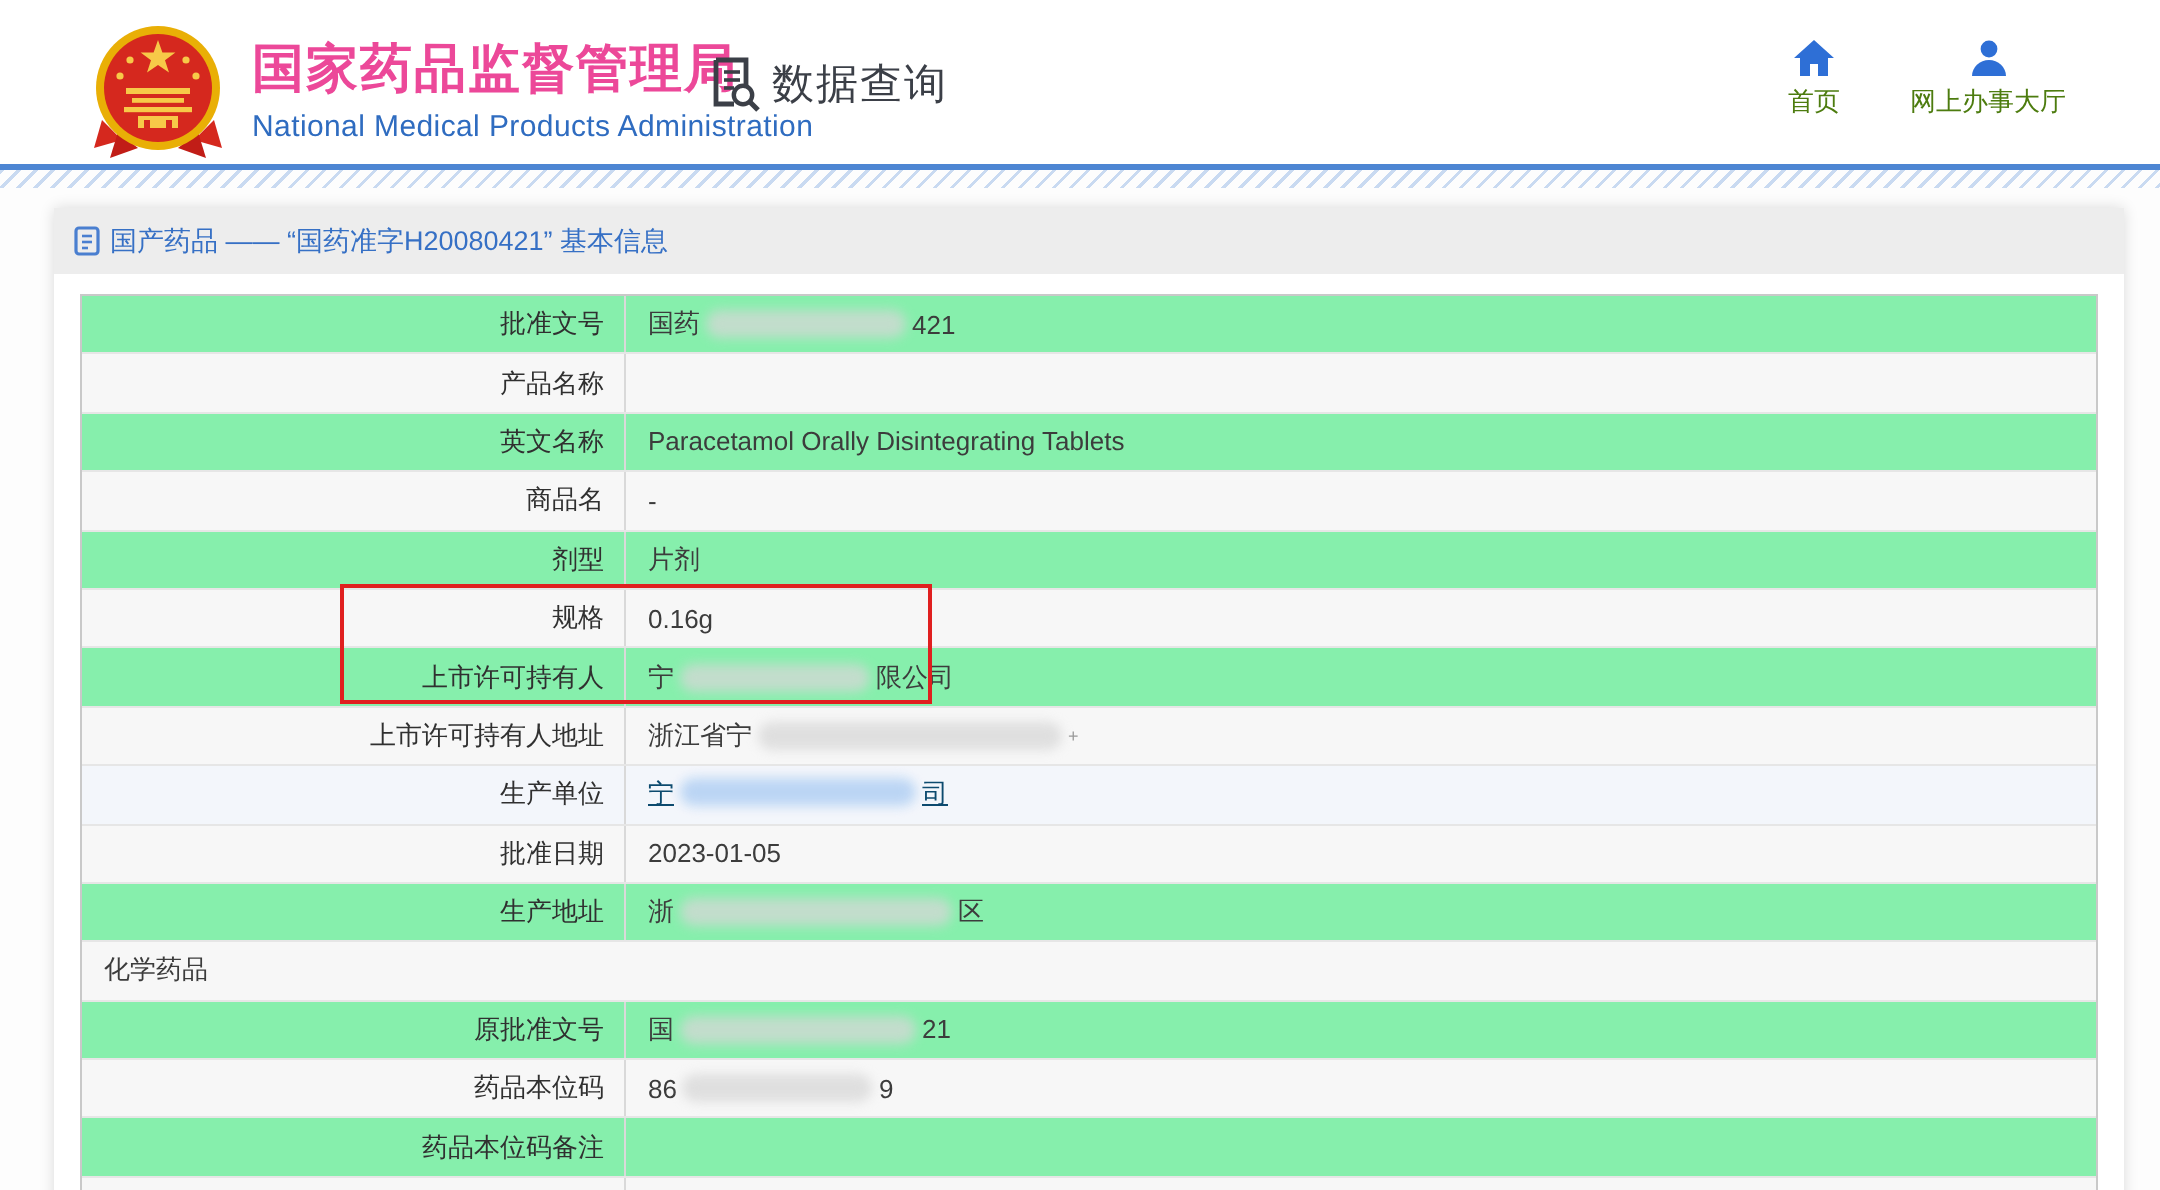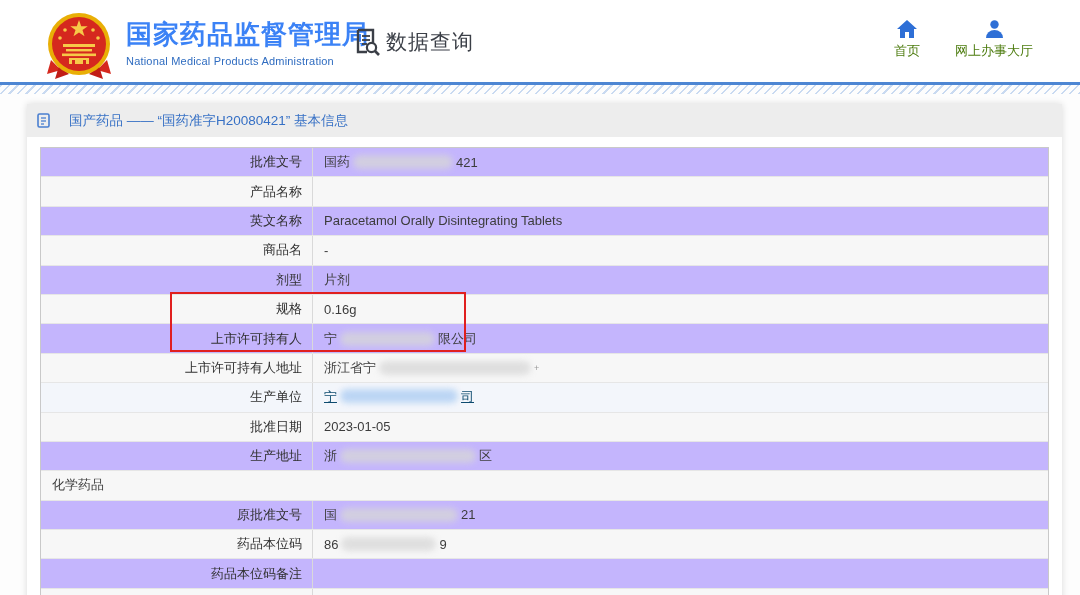--- a/index.html
+++ b/index.html
@@ -4,43 +4,43 @@
 <style>
   * { margin:0; padding:0; box-sizing:border-box; }
   html,body { width:1080px; height:595px; overflow:hidden; background:#fdfdfd;
               font-family:"Liberation Sans","DejaVu Sans",sans-serif; }
   body { position:relative; }
 
   
   .site-header { position:absolute; left:0; top:0; width:1080px; height:82px; background:#fff; }
   .emblem { position:absolute; left:45px; top:10px; }
   .org-block { position:absolute; left:126px; top:17px; cursor:pointer; }
-  .org-cn { font-size:26px; font-weight:bold; color:#3b82f6; letter-spacing:1px; }
-  .org-en { font-size:11px; color:#2f6cc0; margin-top:3px; letter-spacing:0.2px; }
+  .org-cn { font-size:26px; font-weight:bold; color:#ec4899; letter-spacing:1px; }
+  .org-en { font-size:15px; color:#2f6cc0; margin-top:3px; letter-spacing:0.2px; }
   .module { position:absolute; left:354px; top:28px; display:flex; align-items:flex-start; gap:5px; cursor:pointer; }
   .module-label { font-size:21px; color:#3b3f47; letter-spacing:1px; }
   .nav-item { position:absolute; top:20px; display:flex; flex-direction:column; align-items:center; gap:4px; cursor:pointer; }
   .nav-home { left:877px; width:60px; }
   .nav-hall { left:948px; width:92px; }
   .nav-label { font-size:13px; color:#4d7c0f; white-space:nowrap; }
 
   
   .header-rule { position:absolute; left:0; top:82px; width:1080px; height:3px; background:#4d86d3; }
   .header-hatch { position:absolute; left:0; top:85px; width:1080px; height:9px; background:
      repeating-linear-gradient(135deg, #c9daf1 0 1.6px, rgba(255,255,255,0) 1.6px 6px); }
 
   
   .card { position:absolute; left:27px; top:104px; width:1035px; height:500px;
           background:#fff; box-shadow:0 0 7px rgba(0,0,0,0.14); }
-  .panel-titlebar { height:33px; background:#ededed; display:flex; align-items:center; padding-left:10px; gap:19px; }
+  .panel-titlebar { height:33px; background:#ededed; display:flex; align-items:center; padding-left:10px; gap:5px; }
   .panel-title { font-size:13.5px; color:#3670c5; }
 
   
   .info-table { margin:10px 13px 0 13px; border:1px solid #c9c9c9; border-bottom:none; }
-  .row { display:flex; height:29.4px; border-bottom:1px solid #e6e6e6; background:#c4b5fd; }
+  .row { display:flex; height:29.4px; border-bottom:1px solid #e6e6e6; background:#86efac; }
   .row.gray  { background:#f7f7f7; }
   .row.hover { background:#f3f6fb; }
   .cell { display:flex; align-items:center; font-size:13px; color:#3c3c3c; overflow:hidden; }
   .cell.label { width:272px; justify-content:flex-end; padding-right:10px; border-right:1px solid #d9d9d9; color:#303030; white-space:nowrap; }
   .cell.value { flex:1; padding-left:11px; white-space:nowrap; }
   .blur { display:inline-block; height:14px; border-radius:7px; background:#d7d7d7;
           filter:blur(3px); opacity:0.75; vertical-align:-2px; margin:0 3px; }
   .blur.blue { background:#b9d4f4; opacity:0.95; }
   .link { color:#0c4a6e; text-decoration:underline; cursor:pointer; }
   .sup { font-size:9px; color:#9a9a9a; vertical-align:6px; }

